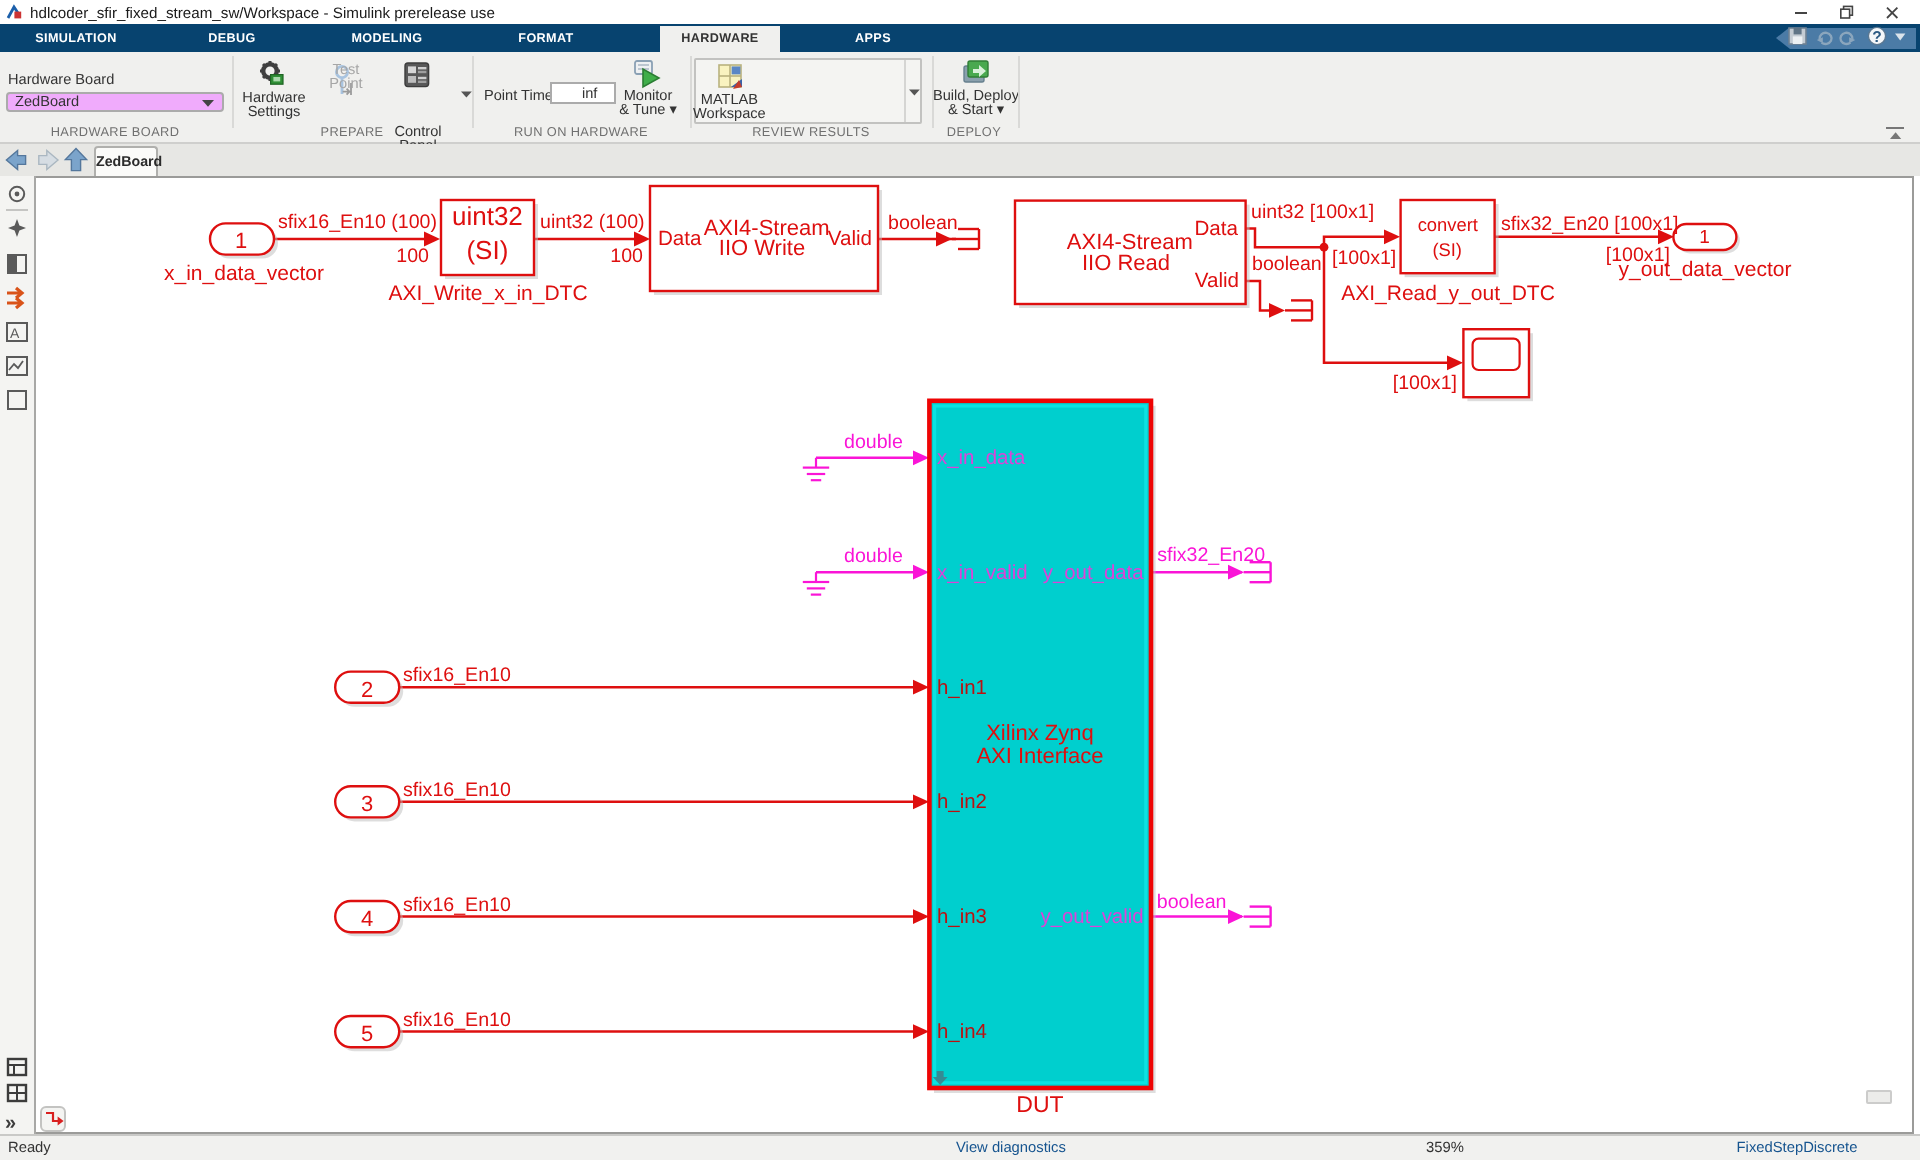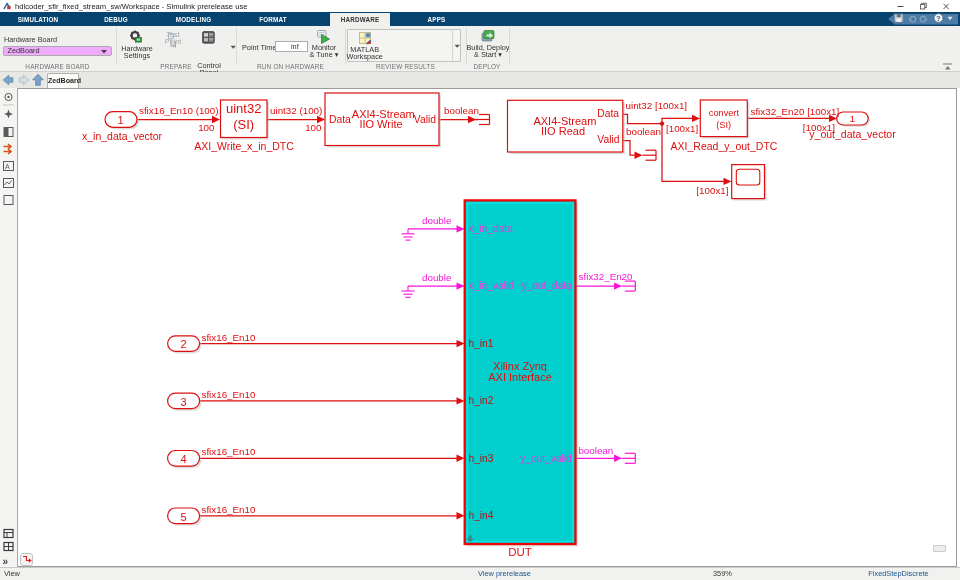--- a/index.html
+++ b/index.html
@@ -186,22 +186,22 @@
  </g>
  <text x="2.5" y="476.5" font-size="10" fill="#3c3c3c" stroke="none" font-weight="bold">»</text>
 </svg>
 <div class="abs" style="left:20px;top:552.5px;width:13px;height:13px;background:#f4f4f2;border:1px solid #c3c3c1;border-radius:3px"></div>
 <svg class="abs" width="13" height="13" style="left:20px;top:552.5px">
  <path d="M3 3.5 h3.5 v4 h3" stroke="#d92020" stroke-width="1.1" fill="none"></path>
  <path d="M8.8 5.2 l3 2.3 -3 2.3 z" fill="#d92020"></path>
 </svg>
 <div class="abs" id="statusbar"></div>
 <div class="abs" style="left:933px;top:544.5px;width:13px;height:7px;background:#ececea;border:1px solid #cccccb;border-radius:1px"></div>
-<div class="abs sbt" style="left:4px">View</div>
-<div class="abs sbt blue" style="left:478px">View prerelease</div>
+<div class="abs sbt" style="left:4px">Ready</div>
+<div class="abs sbt blue" style="left:478px">View diagnostics</div>
 <div class="abs sbt" style="left:713px">359%</div>
 <div class="abs sbt blue" style="left:860px;width:77px;text-align:center">FixedStepDiscrete</div>
 <svg class="abs" width="960" height="580" style="left:0;top:0" font-family="Liberation Sans, sans-serif">
 <defs>
  <g id="term" stroke-width="1.2" fill="none">
   <line x1="-10.5" y1="-5" x2="0" y2="-5"></line>
   <line x1="-10.5" y1="5" x2="0" y2="5"></line>
   <line x1="0" y1="-5" x2="0" y2="5"></line>
   <line x1="-13.5" y1="0" x2="0" y2="0"></line>
  </g>

